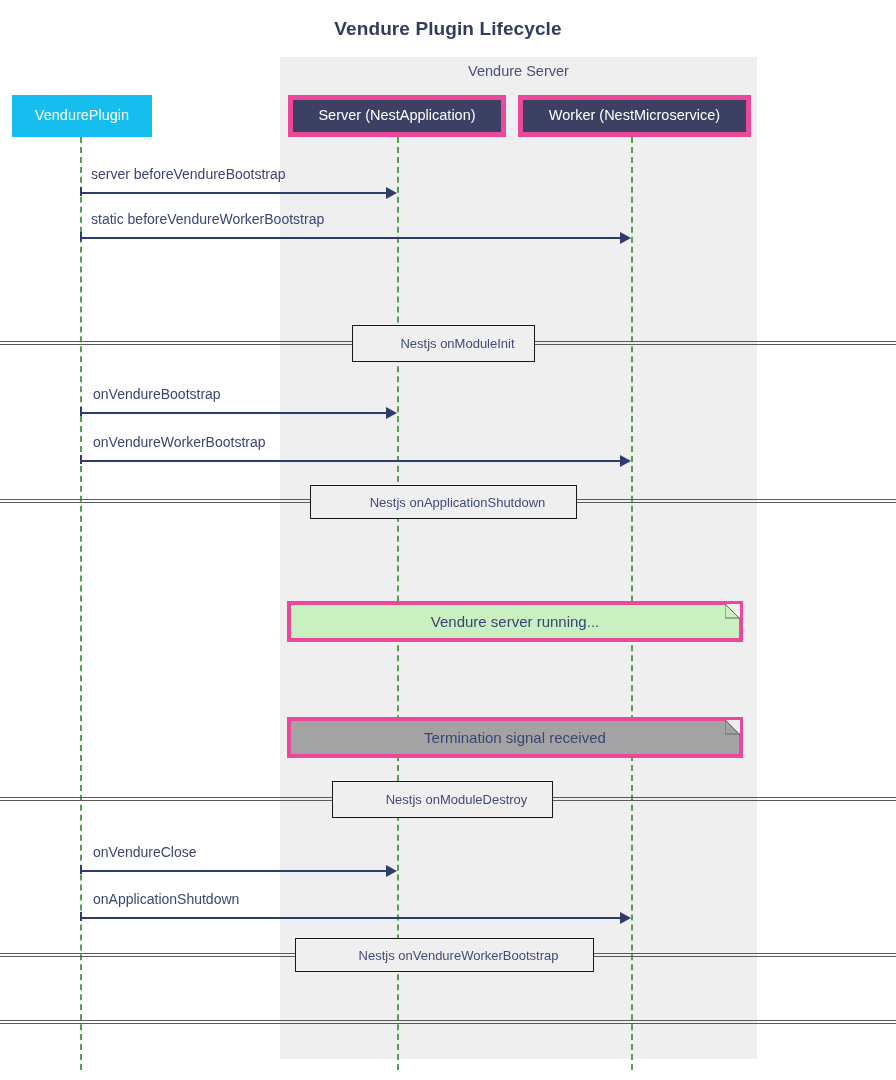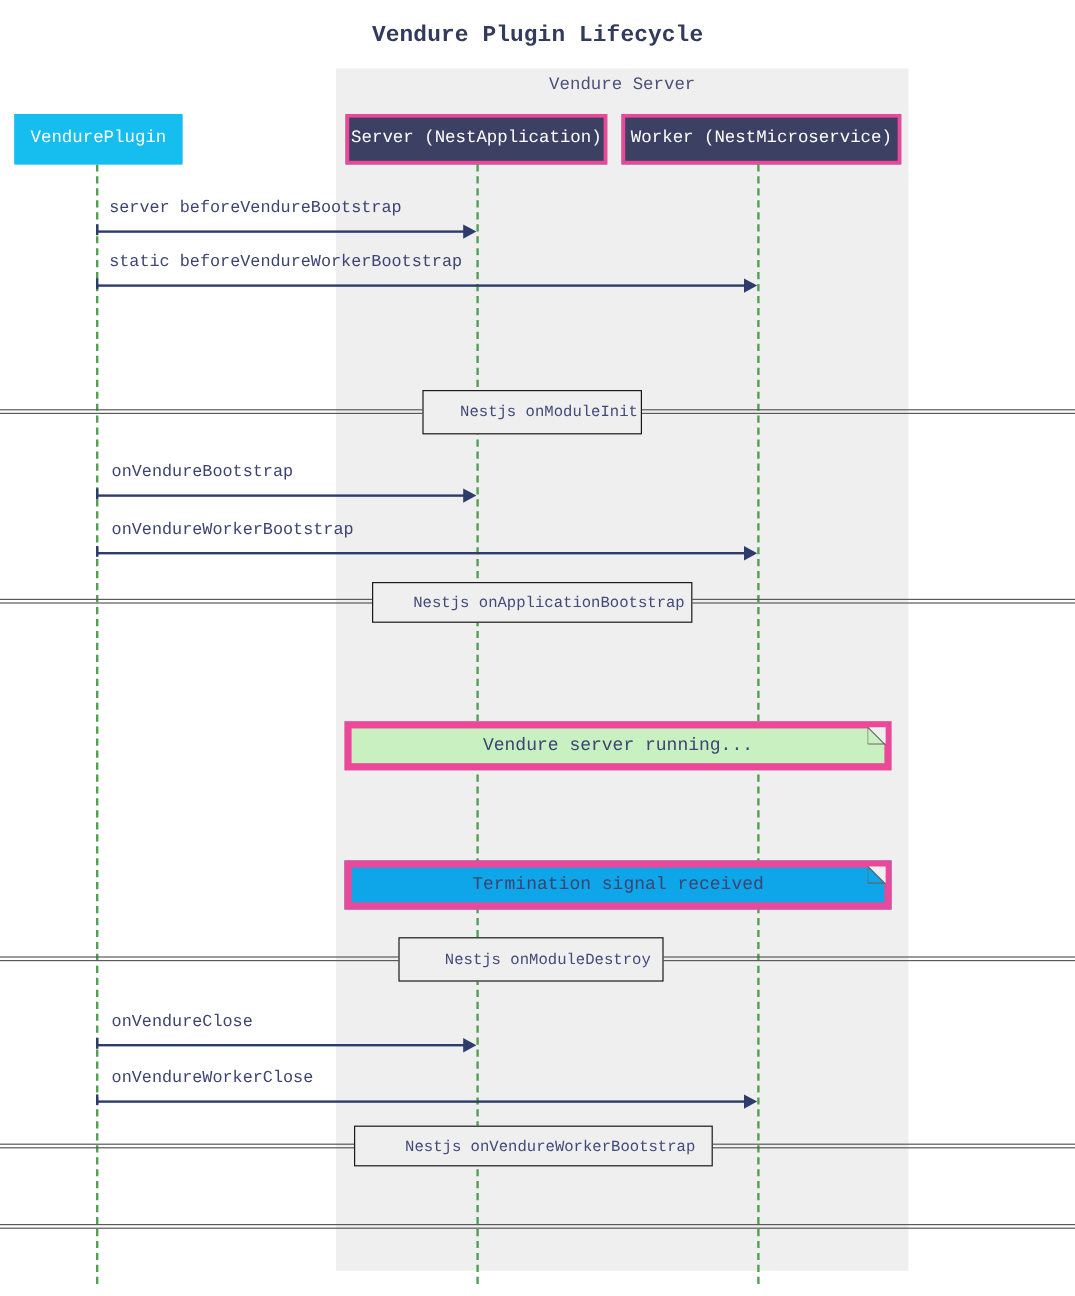--- a/index.html
+++ b/index.html
@@ -10,21 +10,20 @@
   body {
     width: 896px;
     height: 1080px;
     font-family: "Liberation Sans", "DejaVu Sans", sans-serif;
     overflow: hidden;
   }
   #diagram {
     position: relative;
     width: 800px;
     height: 1080px;
-    font-family: Liberation Mono, monospace;
   }
 
   
   .title {
     position: absolute;
     left: 0;
     top: 18px;
     width: 896px;
     text-align: center;
     font-size: 19px;
@@ -67,21 +66,21 @@
   .actor.plugin {
     left: 12px;
     top: 95px;
     width: 140px;
     height: 42px;
     background: #16bef0;
     border: 1px solid #16bef0;
   }
   .actor.dark {
     background: #3c4063;
-    border: 3px solid #ec4899;
+    border: 5px solid #ec4899;
     top: 95px;
     height: 42px;
   }
   .actor.server  { left: 288px; width: 218px; }
   .actor.worker  { left: 518px; width: 233px; }
 
   
   .lifeline {
     position: absolute;
     top: 137px;
@@ -138,21 +137,21 @@
     font-size: 13px;
     color: #424a78;
     white-space: nowrap;
     padding-left: 28px;
   }
 
   
   .note {
     position: absolute;
     box-sizing: border-box;
-    border: 6px solid #ec4899;
+    border: 4px solid #ec4899;
     display: flex;
     align-items: center;
     justify-content: center;
     font-size: 15px;
     color: #3d4472;
     white-space: nowrap;
   }
   .note .fold {
     position: absolute;
     right: -1px;
@@ -163,21 +162,21 @@
   }
   .note .fold-edge {
     position: absolute;
     right: -1px;
     top: -1px;
     width: 15px;
     height: 15px;
   }
   .note.green { background: #c8f0c0; }
   .note.green .fold { border-top: 14px solid #efefef; }
-  .note.red { background: #0ea5e9; }
+  .note.red { background: #a3a3a3; }
   .note.red .fold { border-top: 14px solid #efefef; }
   .note .fold-edge svg { display: block; }
 </style>
 </head>
 <body>
 
 <div id="diagram">
 
   <div class="title">Vendure Plugin Lifecycle</div>
 
@@ -219,30 +218,30 @@
   <div class="msg-label" style="left:93px; top:434px">onVendureWorkerBootstrap</div>
 
   <div class="msg-start" style="left:80px; top:865px"></div>
   <div class="msg-line" style="left:80px; top:870px; width:308px"></div>
   <div class="msg-head" style="left:386px; top:865px"></div>
   <div class="msg-label" style="left:93px; top:844px">onVendureClose</div>
 
   <div class="msg-start" style="left:80px; top:912px"></div>
   <div class="msg-line" style="left:80px; top:917px; width:542px"></div>
   <div class="msg-head" style="left:620px; top:912px"></div>
-  <div class="msg-label" style="left:93px; top:891px">onVendureWorkerClose</div>
+  <div class="msg-label" style="left:93px; top:891px">onApplicationShutdown</div>
 
   <div class="divider-rule" style="top:341px"></div>
   <div class="divider-box" style="left:352px; top:325px; width:183px; height:37px">
     <span>Nestjs onModuleInit</span>
   </div>
 
   <div class="divider-rule" style="top:499px"></div>
   <div class="divider-box" style="left:310px; top:485px; width:267px; height:34px">
-    <span>Nestjs onApplicationBootstrap</span>
+    <span>Nestjs onApplicationShutdown</span>
   </div>
 
   <div class="divider-rule" style="top:797px"></div>
   <div class="divider-box" style="left:332px; top:781px; width:221px; height:37px">
     <span>Nestjs onModuleDestroy</span>
   </div>
 
   <div class="divider-rule" style="top:953px"></div>
   <div class="divider-box" style="left:295px; top:938px; width:299px; height:34px">
     <span>Nestjs onVendureWorkerBootstrap</span>

